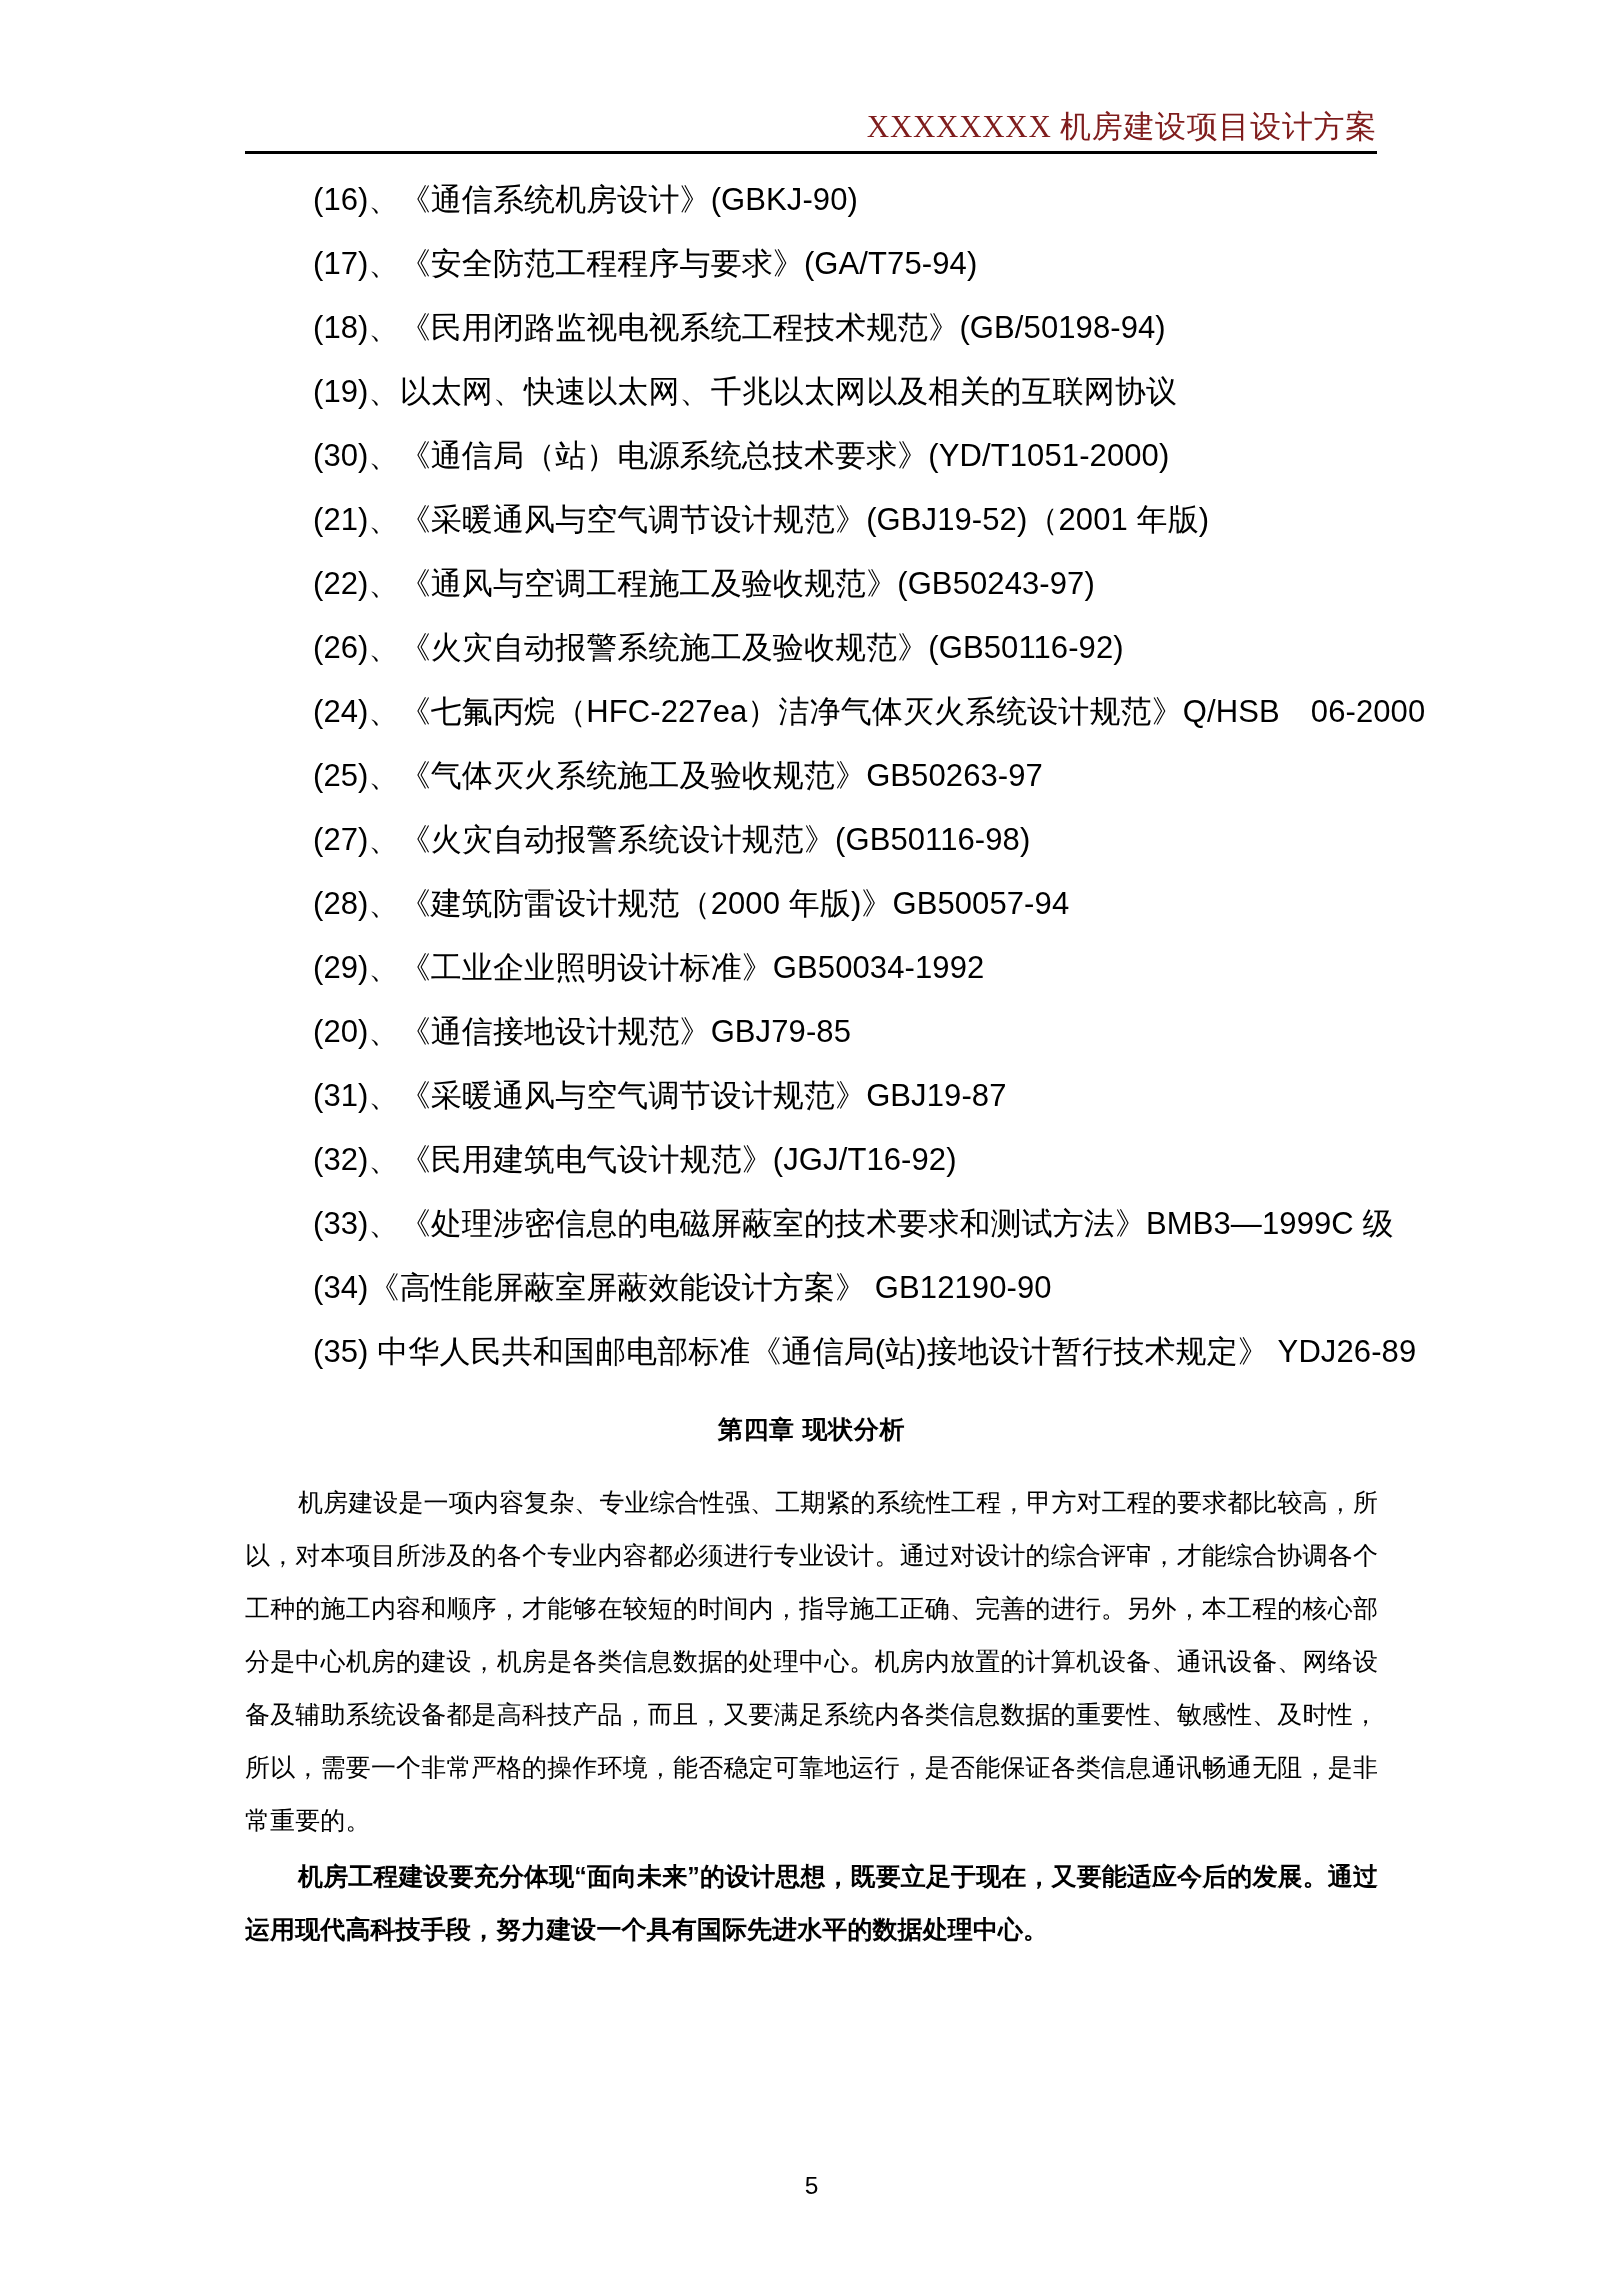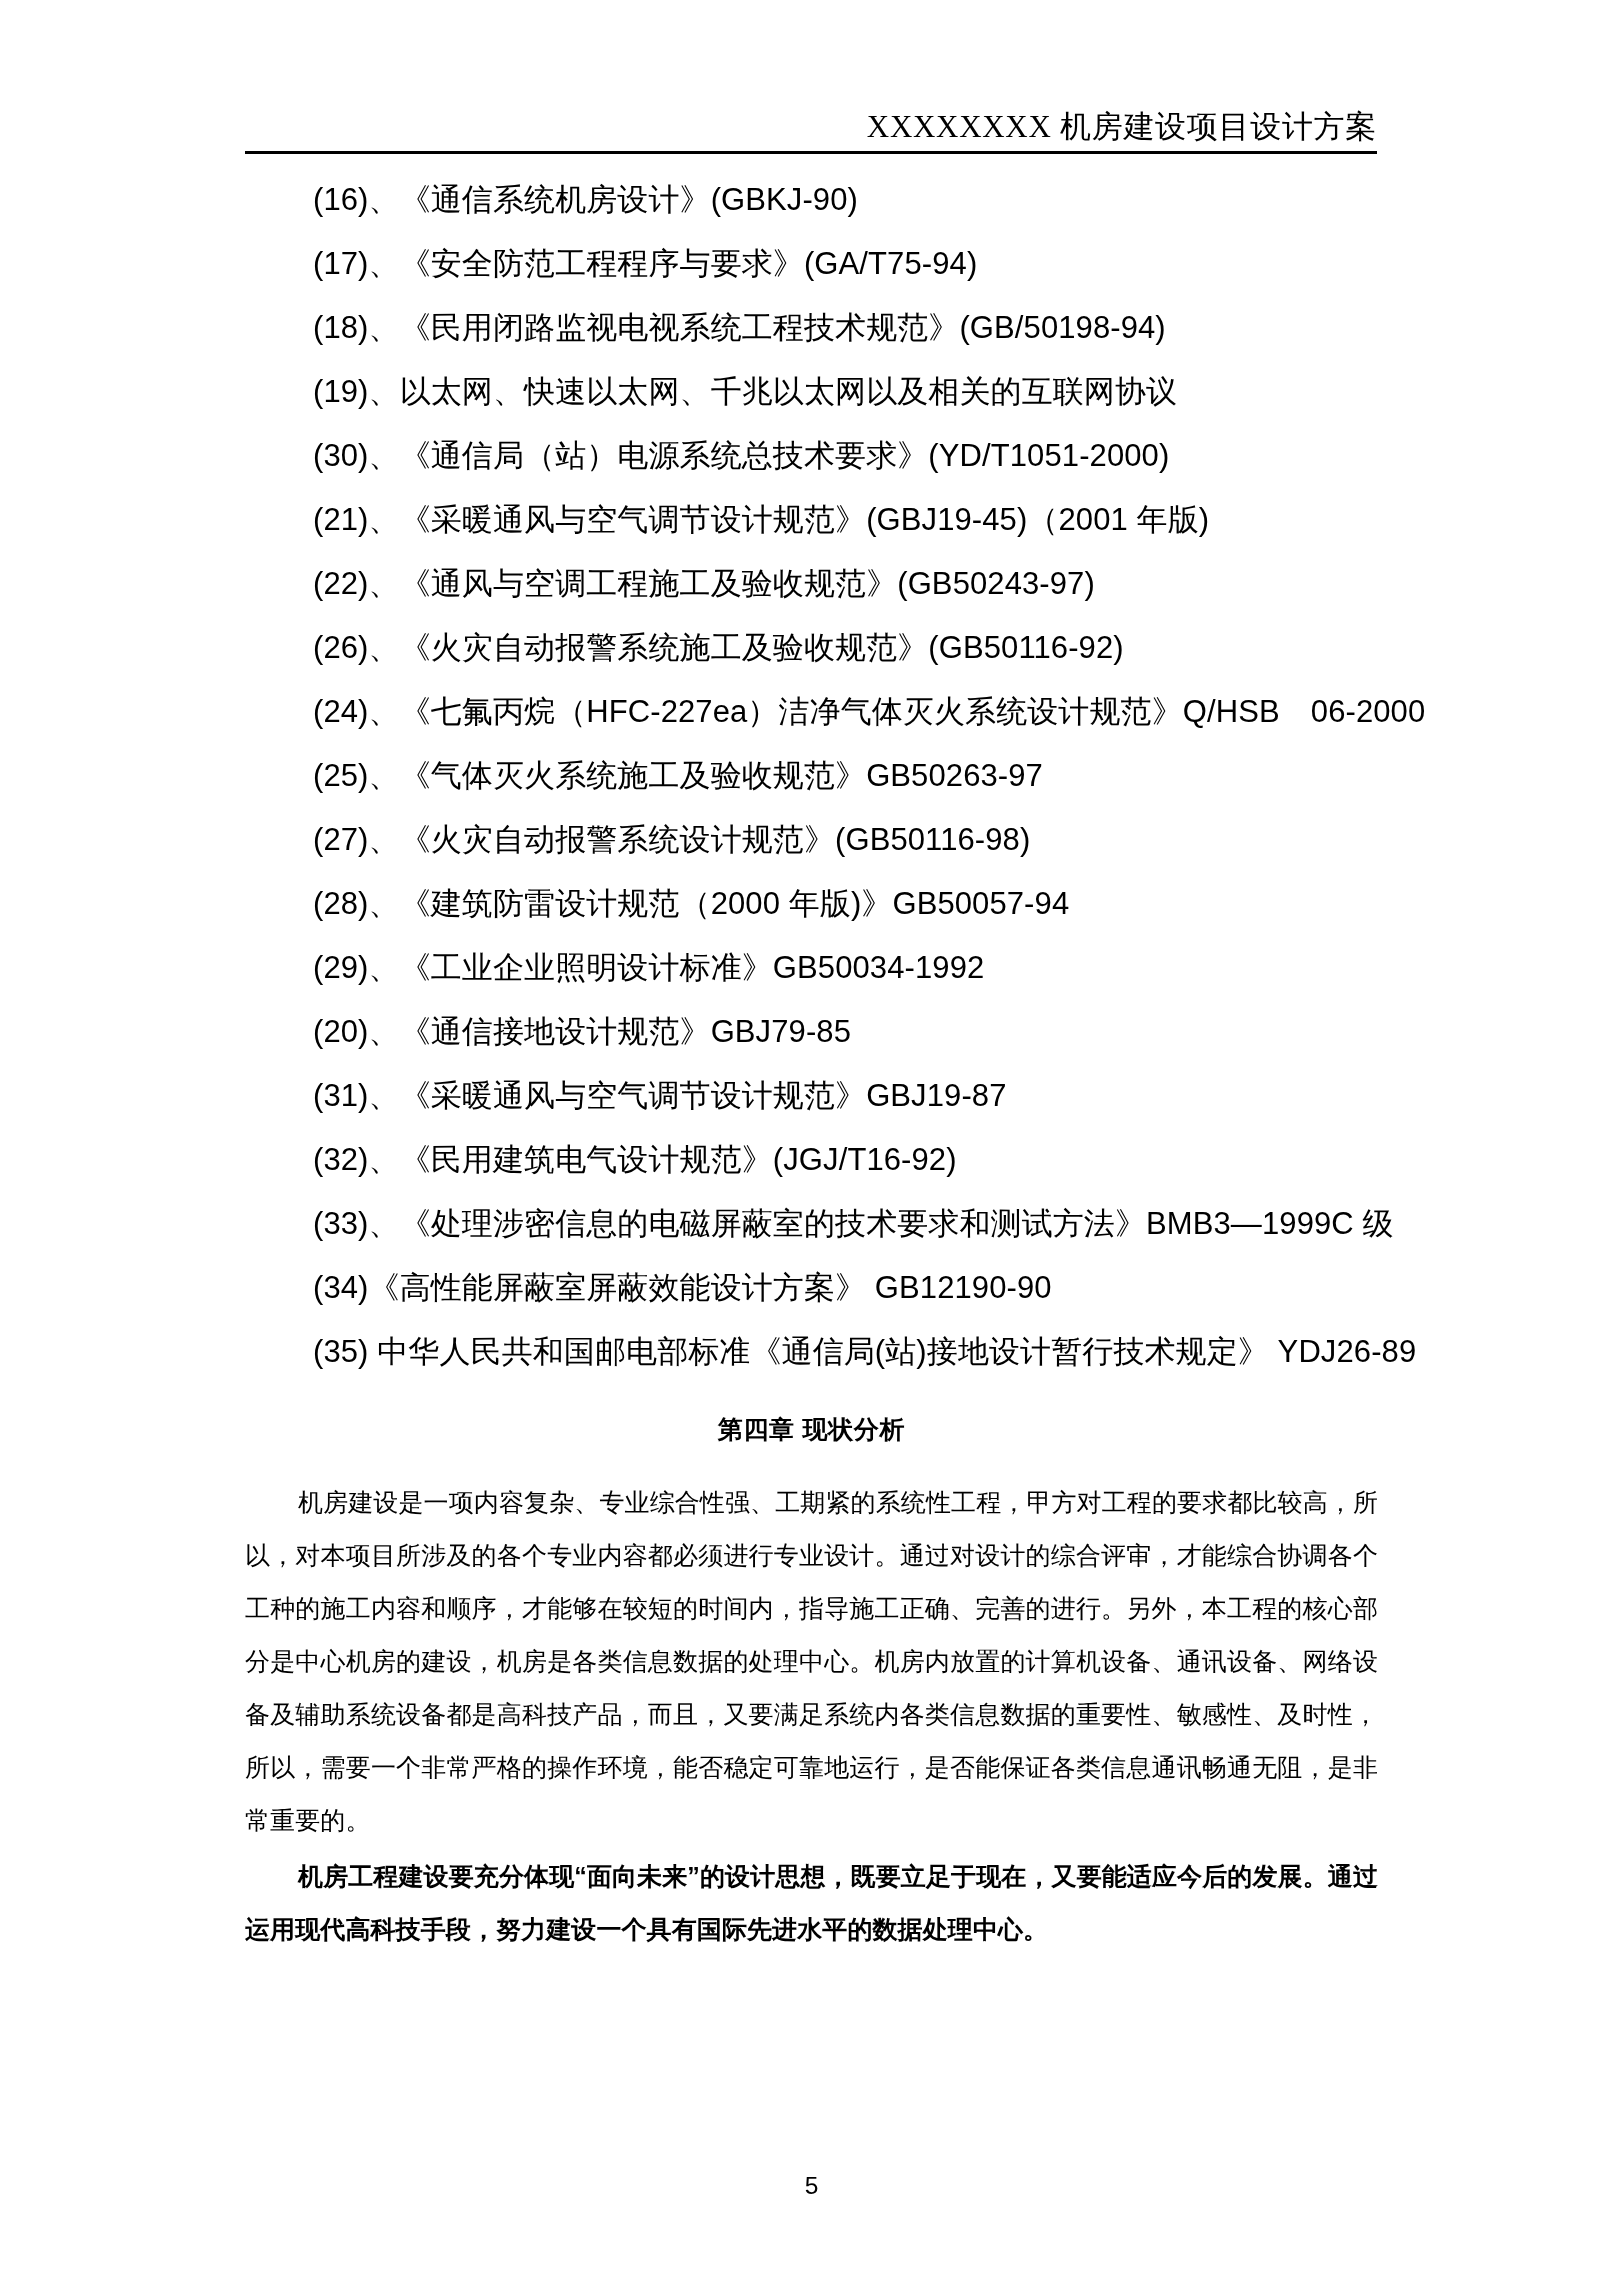--- a/index.html
+++ b/index.html
@@ -29,21 +29,21 @@
     width: 1132px;
     height: 55px;
   }
   .header-title {
     font-family: "Liberation Serif", "DejaVu Serif", serif;
     font-size: 31px;
     line-height: 41px;
     text-align: right;
     letter-spacing: 0.7px;
     white-space: nowrap;
-    color: #000000;
+    color: #7f1d1d;
   }
   .header-rule {
     position: absolute;
     top: 151px;
     left: 245px;
     width: 1132px;
     height: 0;
     border-top: 3.4px solid #000000;
   }
 
@@ -114,21 +114,21 @@
   <div class="header-rule"></div>
 
   <div class="content">
 
     <div>
       <div class="ref-item">(16)、《通信系统机房设计》(GBKJ-90)</div>
       <div class="ref-item">(17)、《安全防范工程程序与要求》(GA/T75-94)</div>
       <div class="ref-item">(18)、《民用闭路监视电视系统工程技术规范》(GB/50198-94)</div>
       <div class="ref-item">(19)、以太网、快速以太网、千兆以太网以及相关的互联网协议</div>
       <div class="ref-item">(30)、《通信局（站）电源系统总技术要求》(YD/T1051-2000)</div>
-      <div class="ref-item">(21)、《采暖通风与空气调节设计规范》(GBJ19-45)（2001 年版)</div>
+      <div class="ref-item">(21)、《采暖通风与空气调节设计规范》(GBJ19-52)（2001 年版)</div>
       <div class="ref-item">(22)、《通风与空调工程施工及验收规范》(GB50243-97)</div>
       <div class="ref-item">(26)、《火灾自动报警系统施工及验收规范》(GB50116-92)</div>
       <div class="ref-item">(24)、《七氟丙烷（HFC-227ea）洁净气体灭火系统设计规范》Q/HSB　06-2000</div>
       <div class="ref-item">(25)、《气体灭火系统施工及验收规范》GB50263-97</div>
       <div class="ref-item">(27)、《火灾自动报警系统设计规范》(GB50116-98)</div>
       <div class="ref-item">(28)、《建筑防雷设计规范（2000 年版)》GB50057-94</div>
       <div class="ref-item">(29)、《工业企业照明设计标准》GB50034-1992</div>
       <div class="ref-item">(20)、《通信接地设计规范》GBJ79-85</div>
       <div class="ref-item">(31)、《采暖通风与空气调节设计规范》GBJ19-87</div>
       <div class="ref-item">(32)、《民用建筑电气设计规范》(JGJ/T16-92)</div>

